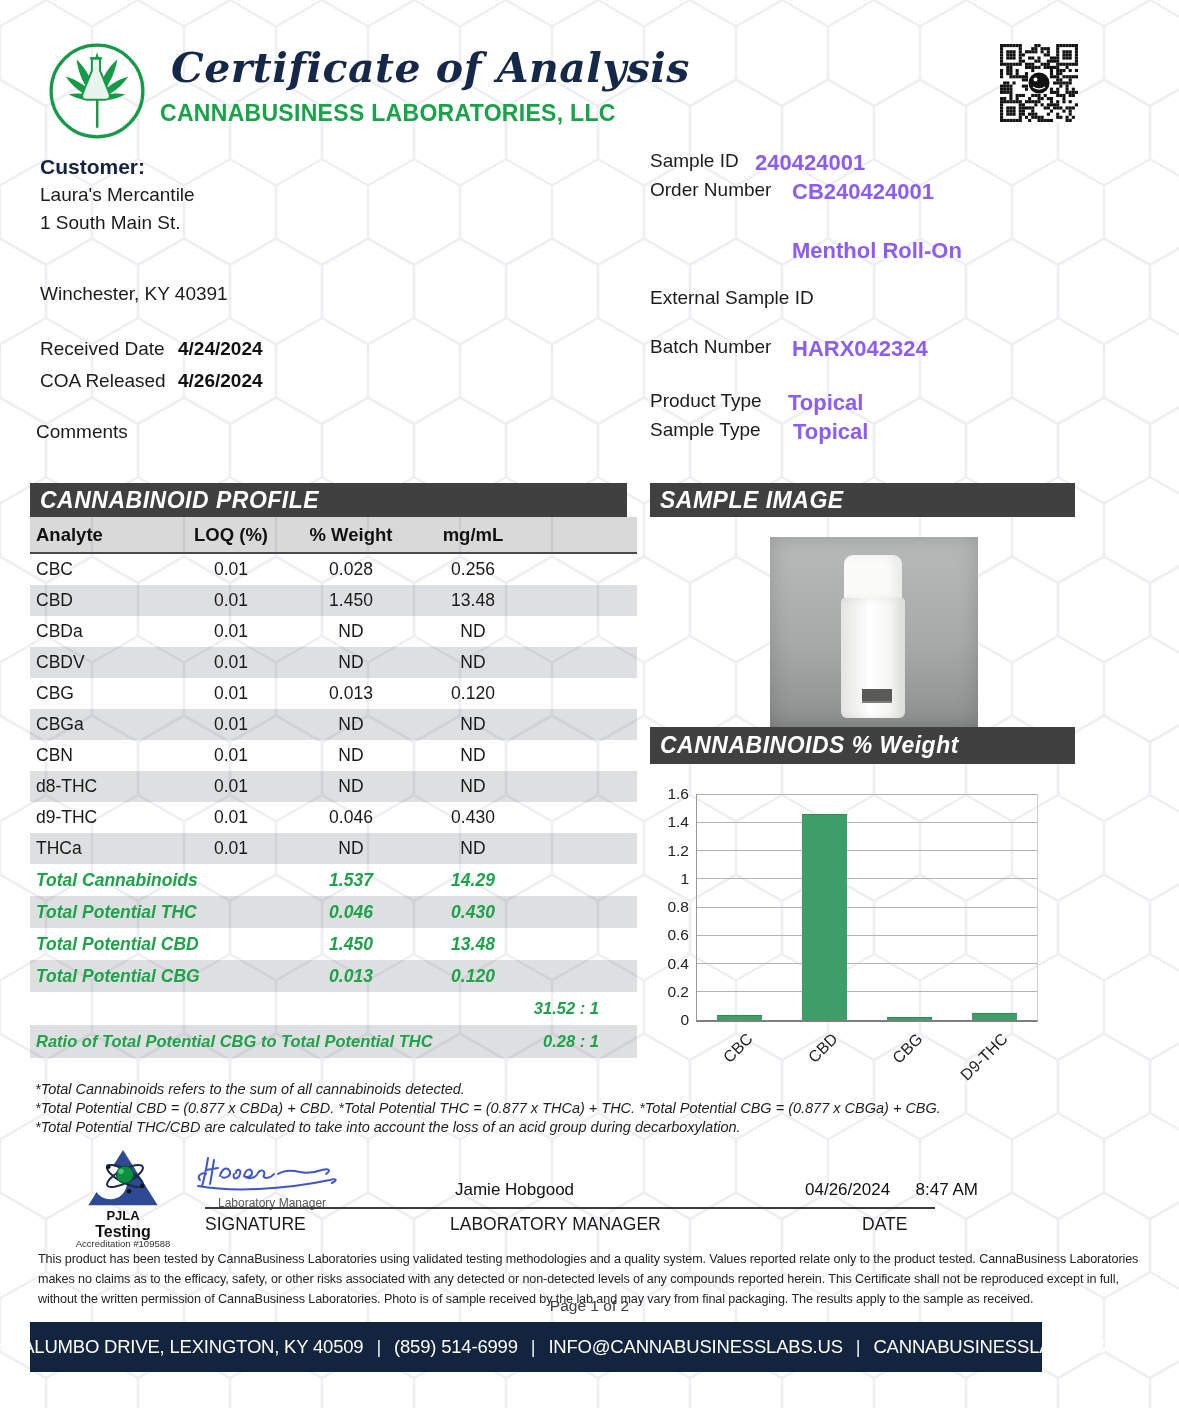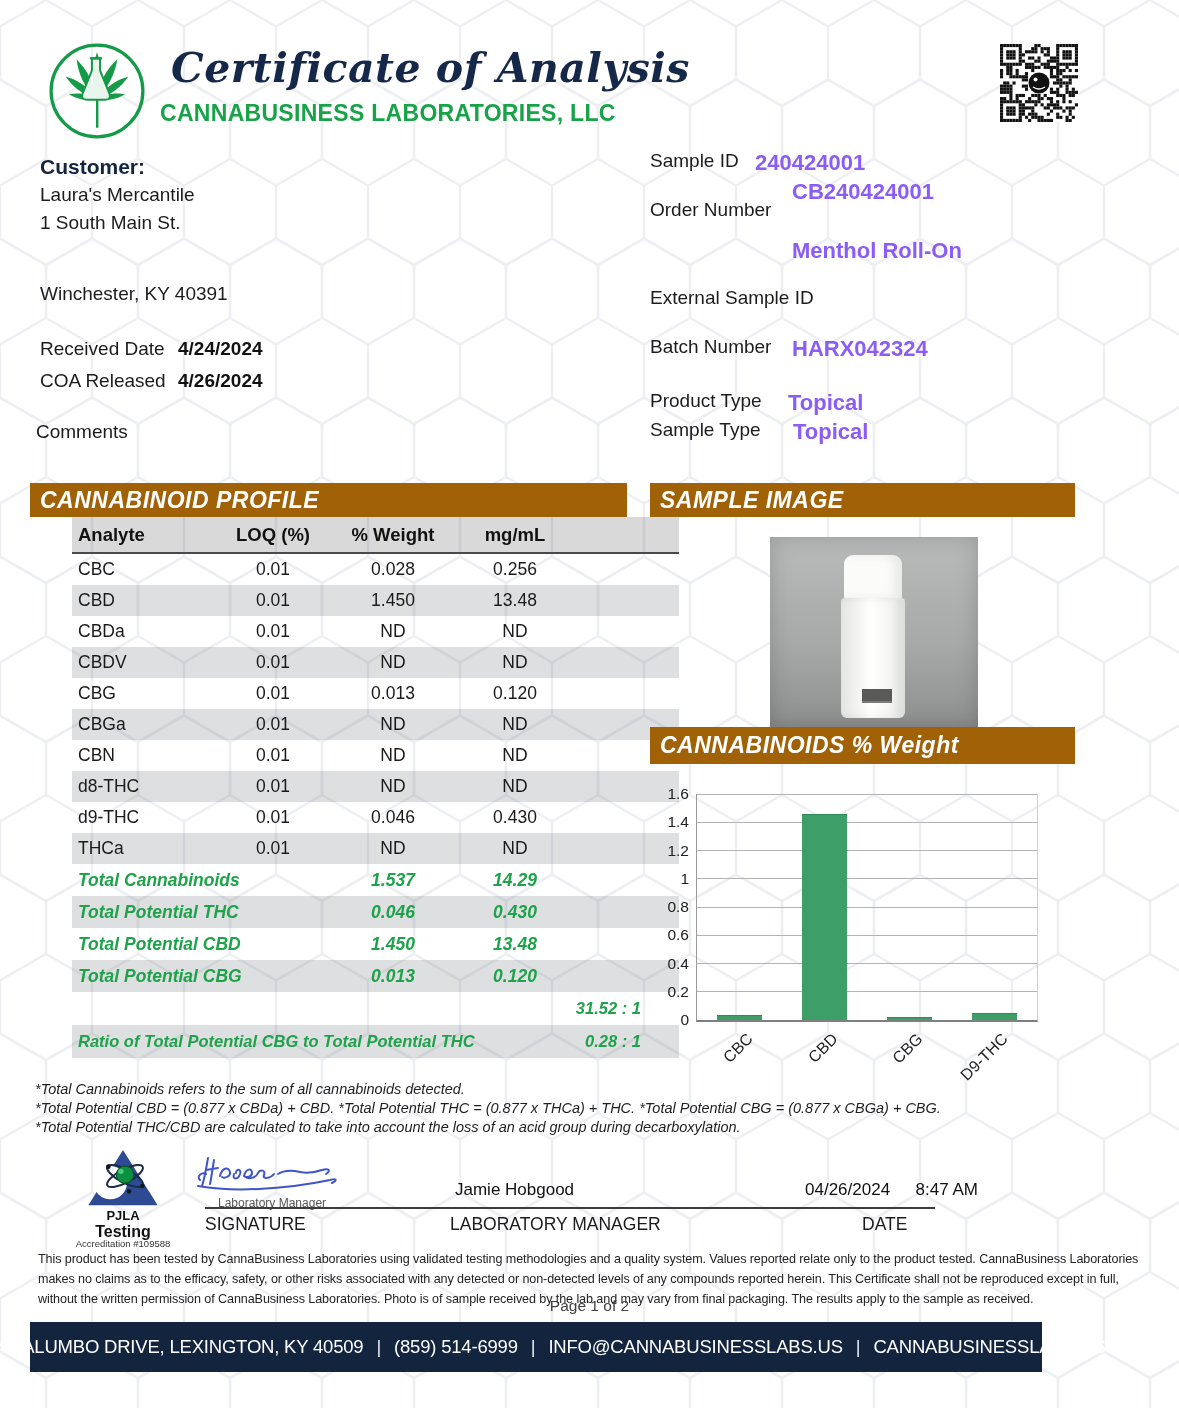--- a/index.html
+++ b/index.html
@@ -16,21 +16,21 @@
 
   
   .lbl  { font-size:19px; color:#1c1c1c; }
   .val  { font-size:19px; font-weight:bold; color:#111; }
   .customer-hdr { font-size:21px; font-weight:bold; color:#13243f; }
   .info-row { position:absolute; display:flex; }
   .ilabel { font-size:19px; color:#1c1c1c; display:inline-block; }
   .ivalue { font-size:22px; font-weight:bold; color:#8b5cf6; }
 
   
-  .section-bar { background:#a16207; color:#ffffff; font-weight:bold; font-style:italic;
+  .section-bar { background:#404040; color:#ffffff; font-weight:bold; font-style:italic;
                  font-size:23px; line-height:34px; padding-left:10px; letter-spacing:0.5px; }
 
   
   .col-header { display:flex; align-items:center; background:rgba(0,0,0,0.15);
                 border-bottom:2px solid #4a4a4a; height:35px; font-weight:bold; font-size:18.5px; color:#111; }
   .t-row { display:flex; align-items:center; height:31px; font-size:17.5px; position:relative; }
   .t-row.total { height:32px; font-weight:bold; font-style:italic; color:#1ea24a; }
   .t-row.ratio { height:33px; font-weight:bold; font-style:italic; color:#1ea24a; font-size:16.5px; }
   .stripe { background:rgba(70,78,90,0.18); }
   .c1 { width:130px; padding-left:6px; }
@@ -440,21 +440,21 @@
     </div>
     <div class="abs lbl" style="left:-4px; top:266px;">Comments</div>
   </div>
 
   <div class="z" style="left:650px; top:150px; width:520px; height:310px;">
     <div class="info-row" style="top:0;">
       <span class="ilabel" style="width:105px;">Sample ID</span>
       <span class="ivalue">240424001</span>
     </div>
     <div class="info-row" style="top:29px;">
-      <span class="ilabel" style="width:142px;margin-top:20px;">Order Number</span>
+      <span class="ilabel" style="width:142px;">Order Number</span>
       <span class="ivalue">CB240424001</span>
     </div>
     <div class="info-row" style="top:88px; left:142px;">
       <span class="ivalue">Menthol Roll-On</span>
     </div>
     <div class="info-row" style="top:137px;">
       <span class="ilabel">External Sample ID</span>
       <span class="ivalue" style="margin-left:20px;"></span>
     </div>
     <div class="info-row" style="top:186px;justify-content:flex-end;">
@@ -466,21 +466,21 @@
       <span class="ivalue">Topical</span>
     </div>
     <div class="info-row" style="top:269px;gap:13px;">
       <span class="ilabel" style="width:130px;">Sample Type</span>
       <span class="ivalue">Topical</span>
     </div>
   </div>
 
   <div class="z section-bar" style="left:30px; top:483px; width:587px; height:34px;">CANNABINOID PROFILE</div>
 
-  <div class="z" style="left:30px; top:517px; width:607px;margin-left:42px;">
+  <div class="z" style="left:30px; top:517px; width:607px;">
     <div class="col-header">
       <span class="c1">Analyte</span>
       <span class="c2">LOQ (%)</span>
       <span class="c3">% Weight</span>
       <span class="c4">mg/mL</span>
     </div>
     <div>
         <div class="t-row">
           <span class="c1">CBC</span>
           <span class="c2">0.01</span>

